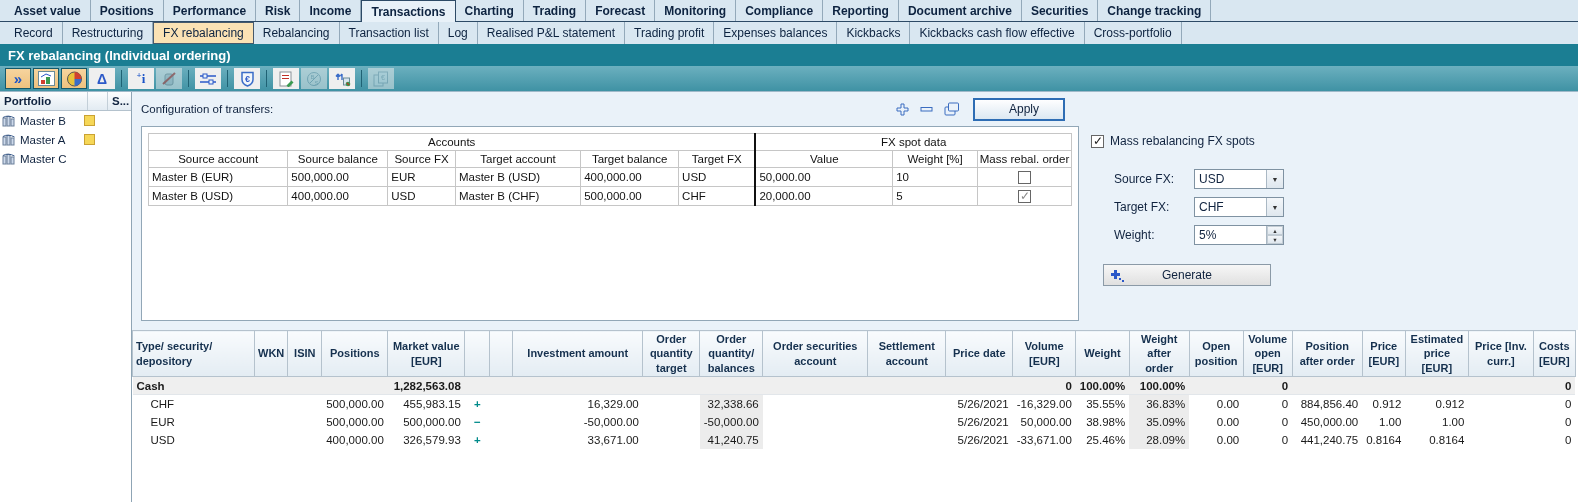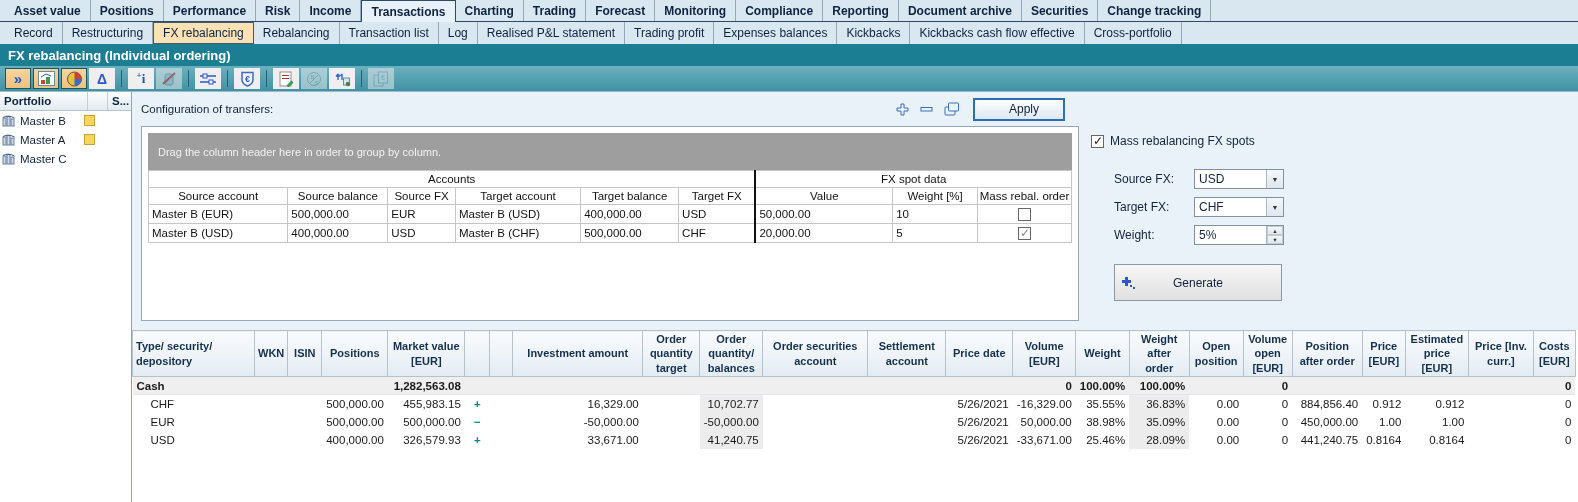--- a/index.html
+++ b/index.html
@@ -78,21 +78,21 @@
   .mp-title-row .cb{ width:13px; height:13px; }
   .mp-title-row .cb.checked::after{ color:#222; }
   .mp-row{ display:flex; align-items:center; margin:0 0 8px 23px; height:20px; }
   .mp-label{ width:80px; }
   .dropdown,.spinner{ width:90px; height:20px; border:1px solid #7f92a2; background:#fff; display:flex; align-items:center; }
   .dd-value{ flex:1; padding-left:4px; }
   .dd-btn{ width:17px; height:100%; background:linear-gradient(#f4f7fa,#dfe7ee); border-left:1px solid #aab8c4; display:flex; align-items:center; justify-content:center; font-size:7px; color:#333; }
   .sp-btns{ width:17px; height:100%; display:flex; flex-direction:column; border-left:1px solid #aab8c4; }
   .sp-up,.sp-down{ flex:1; background:linear-gradient(#f4f7fa,#dfe7ee); display:flex; align-items:center; justify-content:center; font-size:5.5px; color:#333; border:1px solid #c2ccd4; }
   .generate-btn{
-    margin:19px 0 0 23px; width:168px; height:37px; border:1px solid #8b9aa7;
+    margin:19px 0 0 12px; width:168px; height:22px; border:1px solid #8b9aa7;
     background:linear-gradient(#f7f7f7,#e0e0e0); display:flex; align-items:center; font-size:12px;
     font-family:inherit; color:#10233f; cursor:pointer; position:relative;
   }
   .gen-icon{ position:absolute; left:6px; display:flex; }
   .gen-label{ flex:1; text-align:center; }
   
   .positions-area{ flex:1; background:#fff; margin-top:9px; overflow:hidden; }
   table.positions-grid{ border-collapse:collapse; table-layout:fixed; font-size:11.5px; color:#1a1a1a; }
   .positions-grid th{
     background:linear-gradient(#f9fbfd,#e3ecf3); border:1px solid #b5c2cd;
@@ -310,21 +310,20 @@
               <span class="cfg-icon">
                 <svg width="16" height="14">
                     <rect x="1" y="5" width="10" height="8" rx="1" fill="#eaf2fa" stroke="#3a6cc0"></rect>
                     <rect x="4.5" y="1" width="10" height="8" rx="1" fill="#eaf2fa" stroke="#3a6cc0"></rect>
                   </svg>
               </span>
             </span>
             <button class="apply-btn">Apply</button>
           </div>
           <div class="config-panel">
-            <div class="drag-bar">Drag the column header here in order to group by column.</div>
             <table class="transfer-grid" id="transfer-grid">
                 <colgroup>
                   <col style="width: 138px;">
                   <col style="width: 99px;">
                   <col style="width: 67px;">
                   <col style="width: 124px;">
                   <col style="width: 97px;">
                   <col style="width: 76px;">
                   <col style="width: 136px;">
                   <col style="width: 84px;">
@@ -500,21 +499,21 @@
               <tr>
                 <td class="indent">CHF</td>
                 <td class="num"></td>
                 <td class="num"></td>
                 <td class="num">500,000.00</td>
                 <td class="num">455,983.15</td>
                 <td class="sign">+</td>
                 <td class="num"></td>
                 <td class="num">16,329.00</td>
                 <td class="num"></td>
-                <td class="num shaded">10,702.77</td>
+                <td class="num shaded">32,338.66</td>
                 <td class="num"></td>
                 <td class="num"></td>
                 <td class="num">5/26/2021</td>
                 <td class="num">-16,329.00</td>
                 <td class="num">35.55%</td>
                 <td class="num shaded">36.83%</td>
                 <td class="num">0.00</td>
                 <td class="num">0</td>
                 <td class="num">884,856.40</td>
                 <td class="num">0.912</td>

